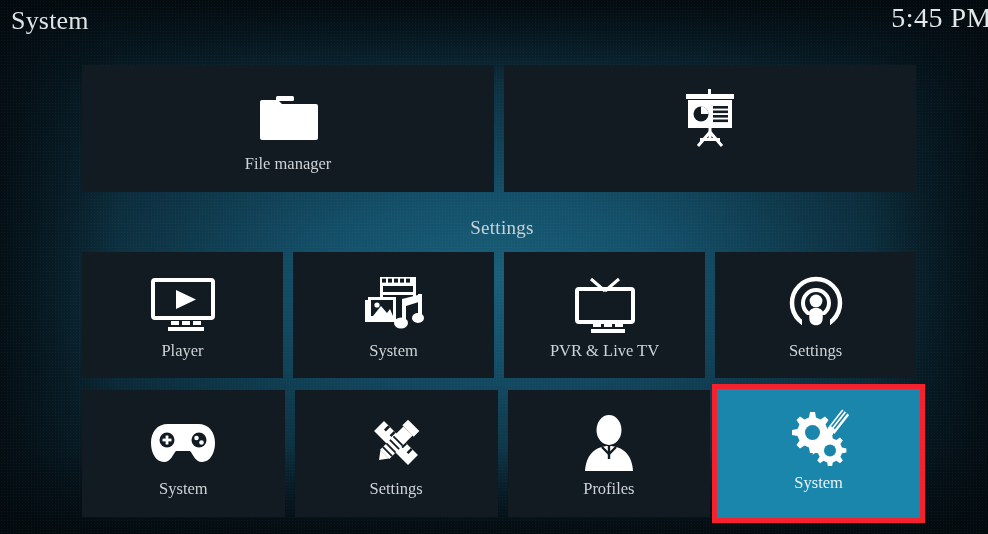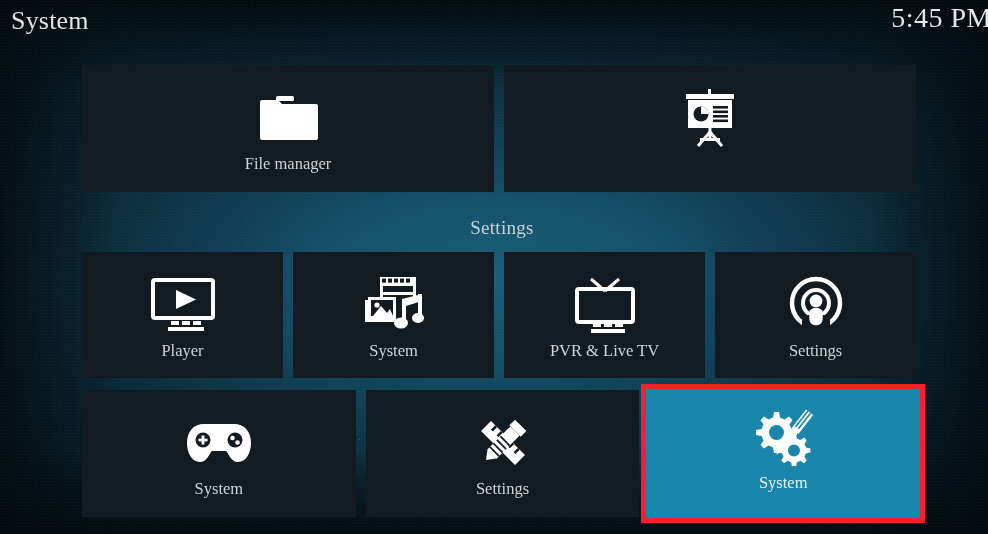--- a/index.html
+++ b/index.html
@@ -325,20 +325,32 @@
             <rect x="23" y="23.5" width="1.8" height="13" fill="#121a22"></rect>
             <rect x="28" y="23.5" width="1.8" height="13" fill="#121a22"></rect>
             <rect x="33" y="23.5" width="1.8" height="13" fill="#121a22"></rect>
             <rect x="48" y="22" width="8" height="16" fill="#ffffff"></rect>
           </g>
         </svg>
       </div>
       <div class="tile-label">Settings</div>
     </div>
 
+    <div class="tile">
+      <div class="tile-noise"></div>
+      <div class="tile-icon">
+        <svg width="56" height="60" viewBox="0 0 56 60">
+          <ellipse cx="28" cy="17" rx="12.5" ry="15" fill="#ffffff"></ellipse>
+          <path fill="#ffffff" d="M28 33 C14 33 5 42 4 58 H52 C51 42 42 33 28 33 Z"></path>
+          <path d="M28 33 L28 46" stroke="#121a22" stroke-width="2.4"></path>
+          <path d="M21 34 L28 41 L35 34" stroke="#121a22" stroke-width="2.4" fill="none"></path>
+        </svg>
+      </div>
+      <div class="tile-label">Profiles</div>
+    </div>
 
     <div class="tile selected">
       <div class="tile-noise"></div>
       <div class="tile-icon">
         <svg width="62" height="58" viewBox="0 0 62 58">
           <g fill="#ffffff">
             <path d="M22 4 L27 4 L28 9.5 L32.5 11.5 L37 8.5 L40.5 12 L37.5 16.5 L39.5 21 L45 22 L45 27 L39.5 28 L37.5 32.5 L40.5 37 L37 40.5 L32.5 37.5 L28 39.5 L27 45 L22 45 L21 39.5 L16.5 37.5 L12 40.5 L8.5 37 L11.5 32.5 L9.5 28 L4 27 L4 22 L9.5 21 L11.5 16.5 L8.5 12 L12 8.5 L16.5 11.5 L21 9.5 Z"></path>
             <circle cx="24.5" cy="24.5" r="7.5" fill="#1a86ab"></circle>
           </g>
           <g fill="#ffffff">

